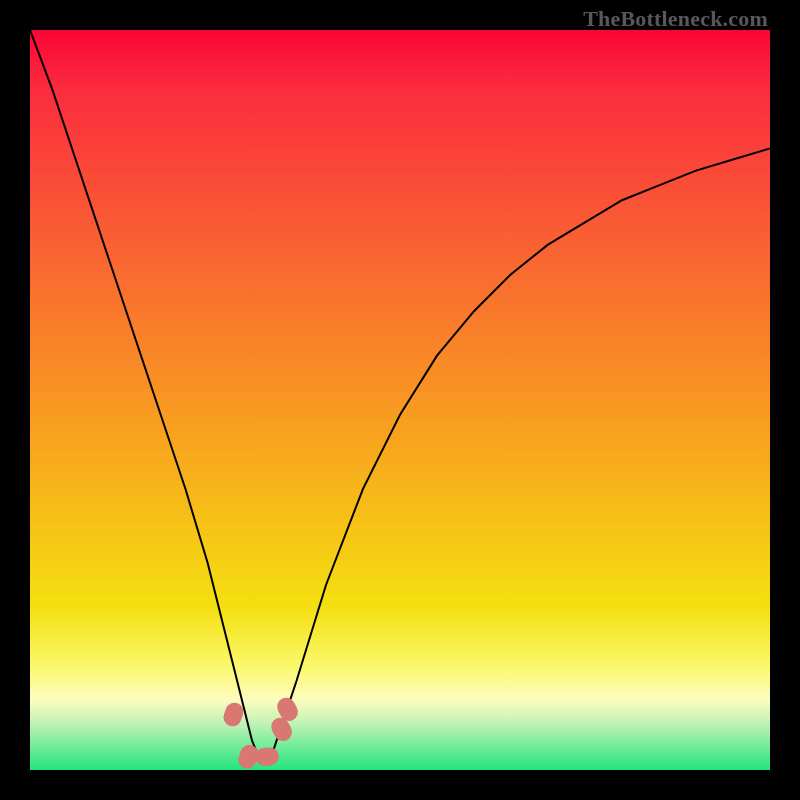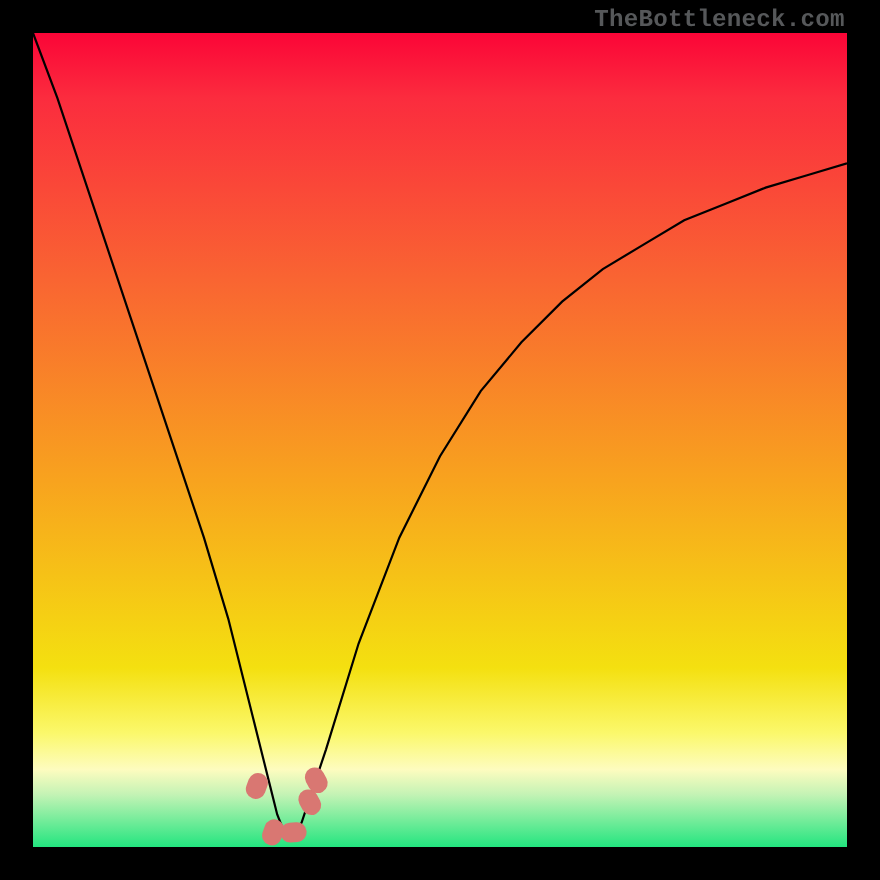--- a/index.html
+++ b/index.html
@@ -19,21 +19,21 @@
     overflow: hidden;
   }
   .gradient {
     position: absolute;
     left: 0; top: 0; right: 0; bottom: 0;
   }
   .watermark {
     position: absolute;
     top: 6px;
     right: 32px;
-    font-family: Liberation Mono, monospace;
+    font-family: Liberation Serif, serif;
     font-size: 22px;
     font-weight: 600;
     color: #56585a;
     letter-spacing: 0.2px;
   }
   svg.curve {
     position: absolute;
     left: 0; top: 0;
     width: 740px;
     height: 740px;

